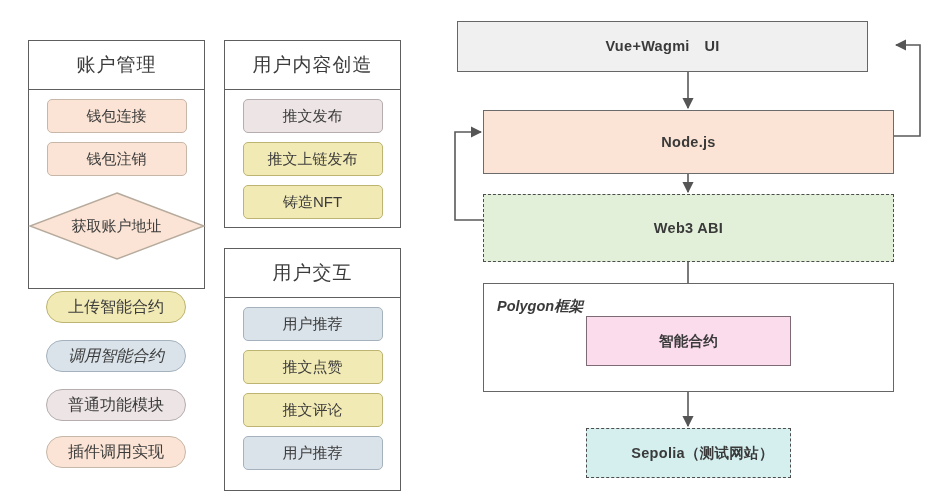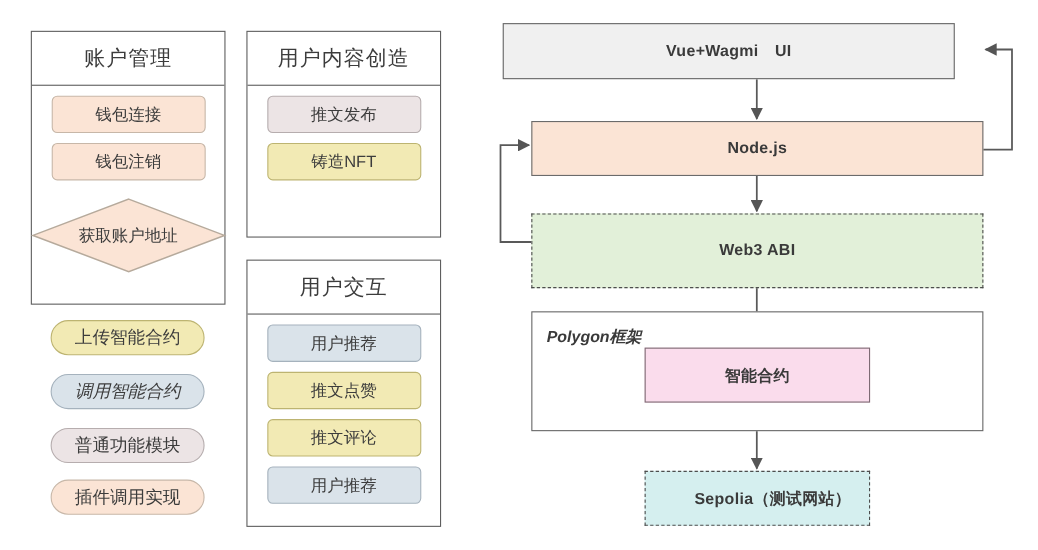--- a/index.html
+++ b/index.html
@@ -9,21 +9,21 @@
     background:#ffffff;
     font-family:"Liberation Sans","DejaVu Sans",sans-serif;
     color:#333333;
     overflow:hidden;
     position:relative;
   }
   #canvas{position:absolute;left:0;top:0;width:944px;height:500px;}
 
   
   .panel{position:absolute;box-sizing:border-box;border:1.4px solid #5e5e5e;
-         background:#ffffff;}
+         background:#ffffff;margin-top:12px;}
   .panel-title{position:absolute;left:0;right:0;top:0;height:48px;
                display:flex;align-items:center;justify-content:center;
                border-bottom:1.4px solid #5e5e5e;
                font-size:19px;color:#3c3c3c;letter-spacing:1px;}
   .panel-body{position:absolute;left:0;right:0;top:48px;bottom:0;
               display:flex;flex-direction:column;align-items:center;
               justify-content:flex-start;padding-top:10px;gap:9px;}
 
   
   .item{box-sizing:border-box;width:140px;height:34px;border-radius:5px;
@@ -89,20 +89,21 @@
 
   <div class="pill yellow" style="left:46px;top:291px;">上传智能合约</div>
   <div class="pill blue" style="left:46px;top:340px;font-style:italic;">调用智能合约</div>
   <div class="pill mauve" style="left:46px;top:389px;">普通功能模块</div>
   <div class="pill peach" style="left:46px;top:436px;">插件调用实现</div>
 
   <div class="panel" style="left:224px;top:28px;width:177px;height:188px;">
     <div class="panel-title">用户内容创造</div>
     <div class="panel-body">
       <div class="item mauve">推文发布</div>
+      <div class="item yellow">推文上链发布</div>
       <div class="item yellow">铸造NFT</div>
     </div>
   </div>
 
   <div class="panel" style="left:224px;top:236px;width:177px;height:243px;">
     <div class="panel-title">用户交互</div>
     <div class="panel-body">
       <div class="item blue">用户推荐</div>
       <div class="item yellow">推文点赞</div>
       <div class="item yellow">推文评论</div>
@@ -128,21 +129,21 @@
     <polyline points="893,136 920,136 920,45 896,45" fill="none" stroke="#595959" stroke-width="1.6" marker-end="url(#arrow)"></polyline>
 
     <polyline points="483,220 455,220 455,132 481,132" fill="none" stroke="#595959" stroke-width="1.6" marker-end="url(#arrow)"></polyline>
   </svg>
 
   <div class="container-box" style="left:483px;top:283px;width:411px;height:109px;"></div>
   <div class="container-label" style="left:497px;top:297px;font-style:italic;">Polygon框架</div>
 
   <div class="flowbox fb-gray" style="left:457px;top:21px;width:411px;height:51px;">Vue+Wagmi　UI</div>
 
-  <div class="flowbox fb-peach" style="left:483px;top:110px;width:411px;height:50px;">Node.js</div>
+  <div class="flowbox fb-peach" style="left:483px;top:110px;width:411px;height:64px;">Node.js</div>
 
   <div class="flowbox fb-green" style="left:483px;top:194px;width:411px;height:68px;">Web3 ABI</div>
 
   <div class="flowbox fb-pink" style="left:586px;top:316px;width:205px;height:50px;">智能合约</div>
 
   <div class="flowbox fb-cyan" style="left:586px;top:428px;width:205px;height:50px;padding-left:28px;">Sepolia（测试网站）</div>
 
 </div>
 
 </body></html>

